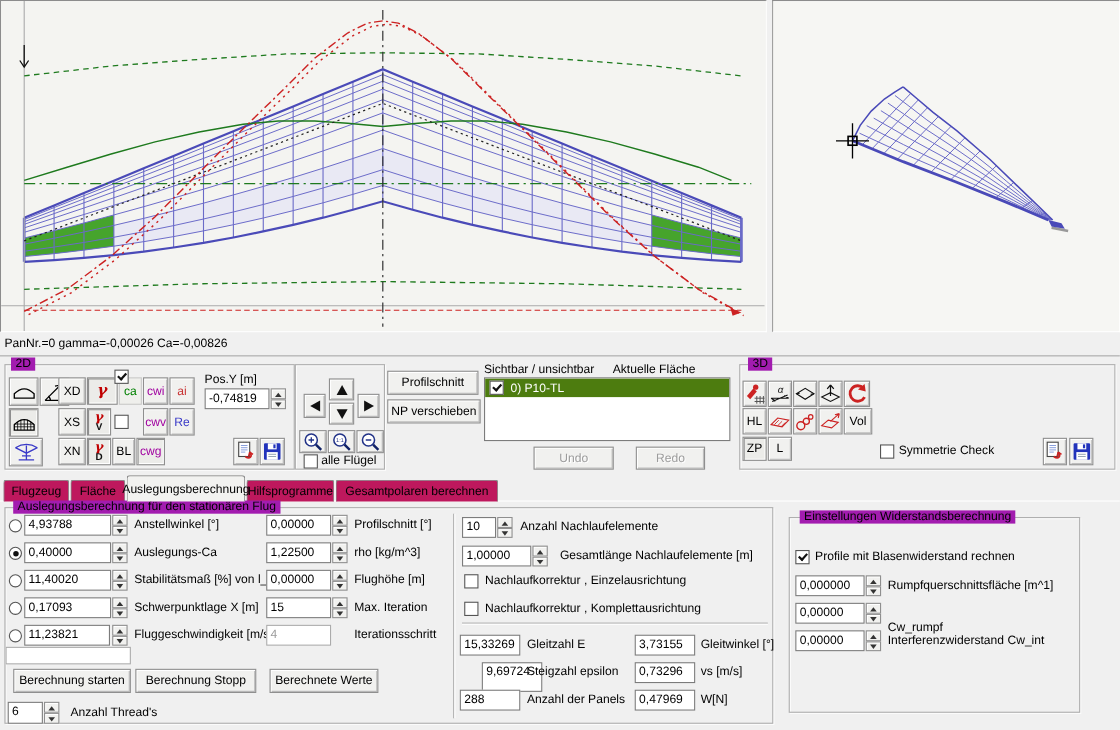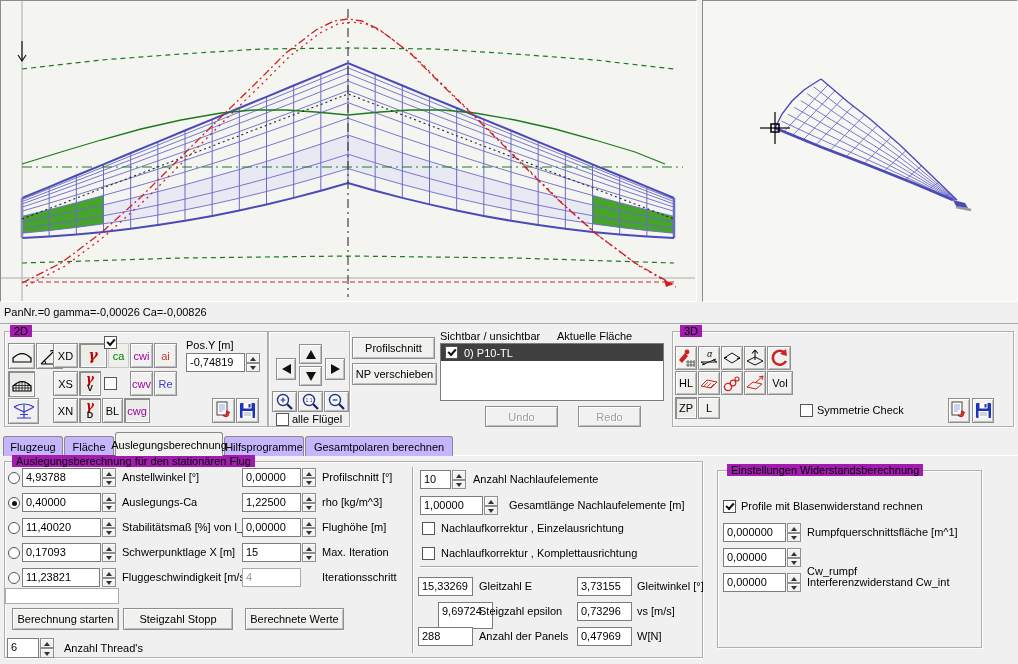--- a/index.html
+++ b/index.html
@@ -23,26 +23,26 @@
   .chk{position:absolute;width:11px;height:11px;background:#FFF;border:1px solid #555;box-sizing:content-box}
   .chk.checked::after{content:"";position:absolute;left:2px;top:2px;width:6px;height:3px;
         border-left:2px solid #111;border-bottom:2px solid #111;transform:rotate(-48deg)}
   .radio{position:absolute;width:12px;height:12px;border:1px solid #555;border-radius:50%;background:#FFF;box-sizing:border-box}
   .radio.checked::after{content:"";position:absolute;left:2.5px;top:2.5px;width:5px;height:5px;border-radius:50%;background:#111}
   .spin{position:absolute;width:14px;display:flex;flex-direction:column;box-sizing:border-box}
   .spin .sb{flex:1;background:#F1F1EF;border:1px solid #8F8F8F;box-shadow:inset 1px 1px 0 #FFF;position:relative}
   .spin .sb::after{content:"";position:absolute;left:2.5px;border-left:3.5px solid transparent;border-right:3.5px solid transparent}
   .spin .up::after{top:2.5px;border-bottom:4px solid #333}
   .spin .dn::after{top:2.5px;border-top:4px solid #333}
-  .tab{position:absolute;background:#c4b5fd;border:1px solid #8A8A8A;border-bottom:none;
+  .tab{position:absolute;background:#be185d;border:1px solid #8A8A8A;border-bottom:none;
        border-radius:3px 3px 0 0;display:flex;align-items:center;justify-content:center;box-sizing:border-box}
   .tab.active{background:#F2F2F0;z-index:6}
   .listbox{position:absolute;background:#FFF;border:1px solid #7C7C7C;box-sizing:border-box;overflow:hidden}
   .listrow{height:17px;display:flex;align-items:center;position:relative}
-  .listrow.selected{background:#404040;color:#FFF}
+  .listrow.selected{background:#4d7c0f;color:#FFF}
   .listrow .chk{position:relative;margin:0 6px 0 4px;flex:none}
   .gsym{font-family:"DejaVu Serif","Liberation Serif",serif;font-style:italic;font-weight:bold;color:#C00000;font-size:14px;line-height:11px}
   .sub{font-size:9px;line-height:8px;color:#111;font-weight:bold;font-family:"Liberation Sans",sans-serif;font-style:normal}
   .c-green{color:#008000}.c-mag{color:#A000A0}.c-blue{color:#3A3AC8}.c-red{color:#C83232}
   .tri-up{width:0;height:0;border-left:5px solid transparent;border-right:5px solid transparent;border-bottom:9px solid #111}
   .tri-dn{width:0;height:0;border-left:5px solid transparent;border-right:5px solid transparent;border-top:9px solid #111}
   .tri-l{width:0;height:0;border-top:5px solid transparent;border-bottom:5px solid transparent;border-right:9px solid #111}
   .tri-r{width:0;height:0;border-top:5px solid transparent;border-bottom:5px solid transparent;border-left:9px solid #111}
   .hline{position:absolute;height:1px;background:#A8A8A8}
   .hline2{position:absolute;height:1px;background:#FFF}
@@ -480,21 +480,21 @@
 <div class="field" style="left:577px;top:602px;width:55px;height:19px">0,73296</div>
 <div class="lbl" style="left:637px;top:605px">vs [m/s]</div>
 
 <div class="field" style="left:418px;top:627px;width:55px;height:19px">288</div>
 <div class="lbl" style="left:479px;top:630px">Anzahl der Panels</div>
 <div class="field" style="left:577px;top:627px;width:55px;height:19px">0,47969</div>
 <div class="lbl" style="left:637px;top:630px">W[N]</div>
 
 <div class="field disabled" style="left:5px;top:588px;width:114px;height:16px"></div>
 <div class="btn" style="left:12px;top:608px;width:107px;height:22px">Berechnung starten</div>
-<div class="btn" style="left:123px;top:608px;width:110px;height:22px">Steigzahl Stopp</div>
+<div class="btn" style="left:123px;top:608px;width:110px;height:22px">Berechnung Stopp</div>
 <div class="btn" style="left:245px;top:608px;width:99px;height:22px">Berechnete Werte</div>
 <div class="field" style="left:7px;top:638px;width:32px;height:20px">6</div>
 <span class="spin" style="left:40px;top:638px;height:20px">
     <span class="sb up"></span>
     <span class="sb dn"></span>
   </span>
 <div class="lbl" style="left:64px;top:642px">Anzahl Thread's</div>
 
 <div class="gbox" style="left:717px;top:470px;width:265px;height:178px"></div>
 <div class="glegend" style="left:727px;top:464px">Einstellungen Widerstandsberechnung</div>

